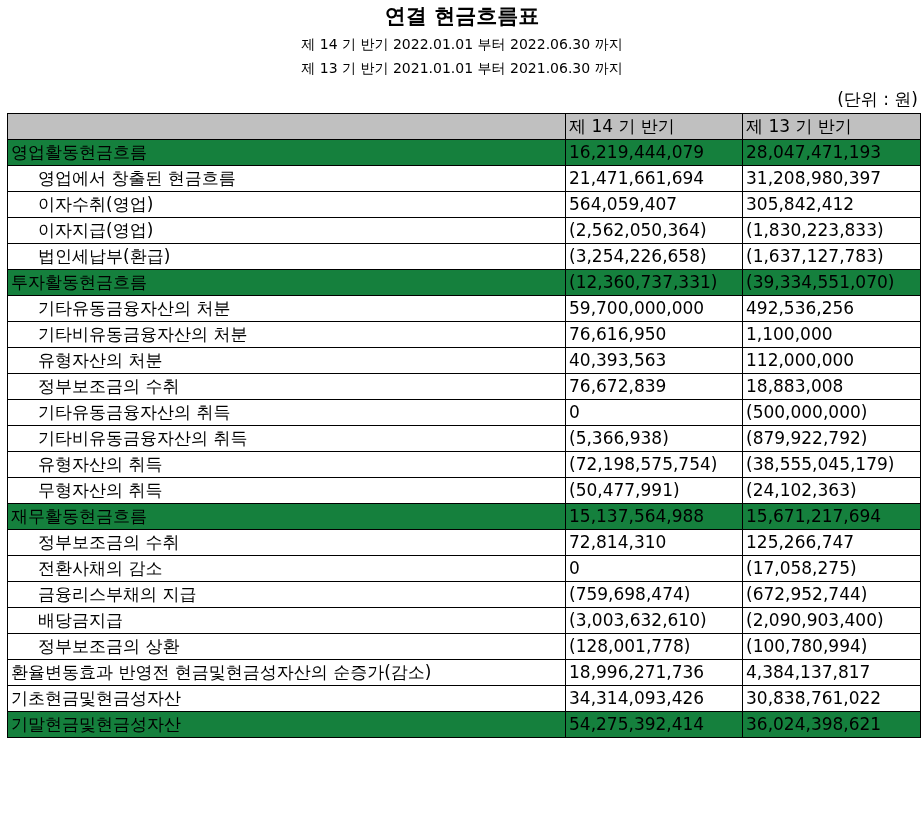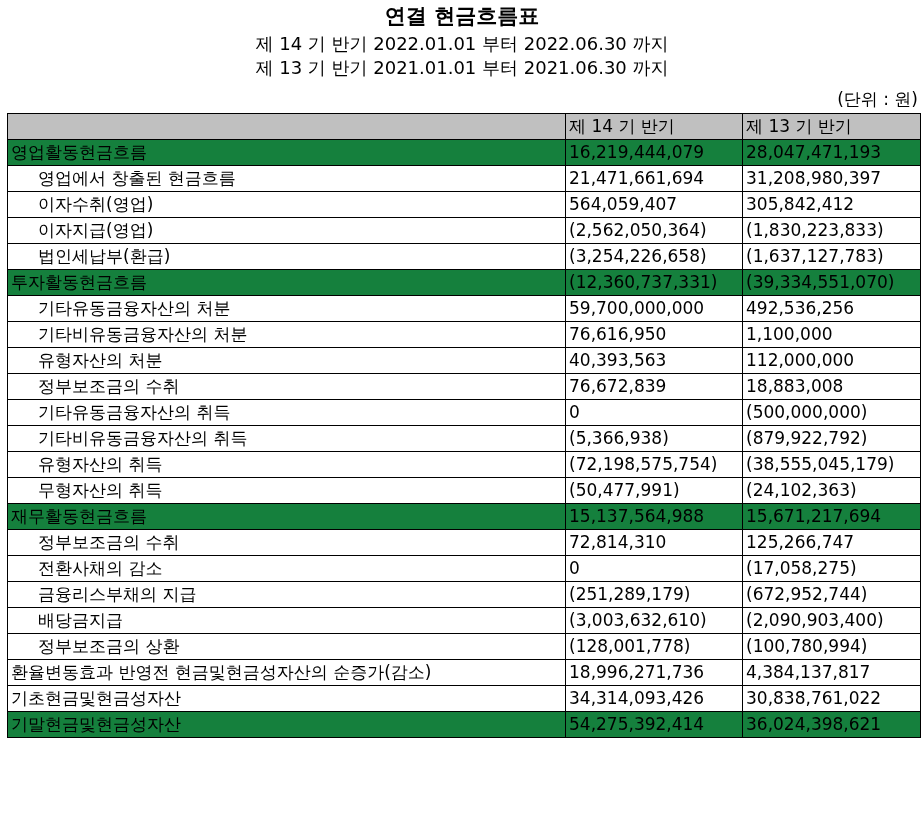--- a/index.html
+++ b/index.html
@@ -1,21 +1,21 @@
 <!DOCTYPE html>
 <html><head>
 <meta charset="utf-8">
 <style>
   html, body { margin: 0; padding: 0; background: #ffffff; }
   body { width: 924px; height: 821px; position: relative; overflow: hidden;
          font-family: "DejaVu Sans", "Liberation Sans", sans-serif; color: #000; }
   .title { position: absolute; top: 2px; left: 0; width: 924px; text-align: center;
            font-size: 21px; font-weight: bold; line-height: 28px; }
   .period { position: absolute; left: 0; width: 924px; text-align: center;
-            font-size: 18px; line-height: 24px; }
+            font-size: 14px; line-height: 24px; }
   .p1 { top: 32px; }
   .p2 { top: 56px; text-align: center; }
   .unit { position: absolute; top: 88px; right: 6px; font-size: 17px; line-height: 22px; }
   table { position: absolute; top: 113px; left: 7px; width: 913px; border-collapse: collapse;
           table-layout: fixed; font-size: 17px; }
   td, th { border: 1px solid #000; height: 25px; padding: 0 3px; line-height: 25px;
            white-space: nowrap; overflow: hidden; font-weight: normal; }
   th { background: #c0c0c0; text-align: left; }
   td.num { text-align: left; }
   tr.section td { background: #15803d; }
@@ -124,21 +124,21 @@
         <td class="num">72,814,310</td>
         <td class="num">125,266,747</td>
       </tr>
       <tr>
         <td class="indent">전환사채의 감소</td>
         <td class="num">0</td>
         <td class="num">(17,058,275)</td>
       </tr>
       <tr>
         <td class="indent">금융리스부채의 지급</td>
-        <td class="num">(251,289,179)</td>
+        <td class="num">(759,698,474)</td>
         <td class="num">(672,952,744)</td>
       </tr>
       <tr>
         <td class="indent">배당금지급</td>
         <td class="num">(3,003,632,610)</td>
         <td class="num">(2,090,903,400)</td>
       </tr>
       <tr>
         <td class="indent">정부보조금의 상환</td>
         <td class="num">(128,001,778)</td>

